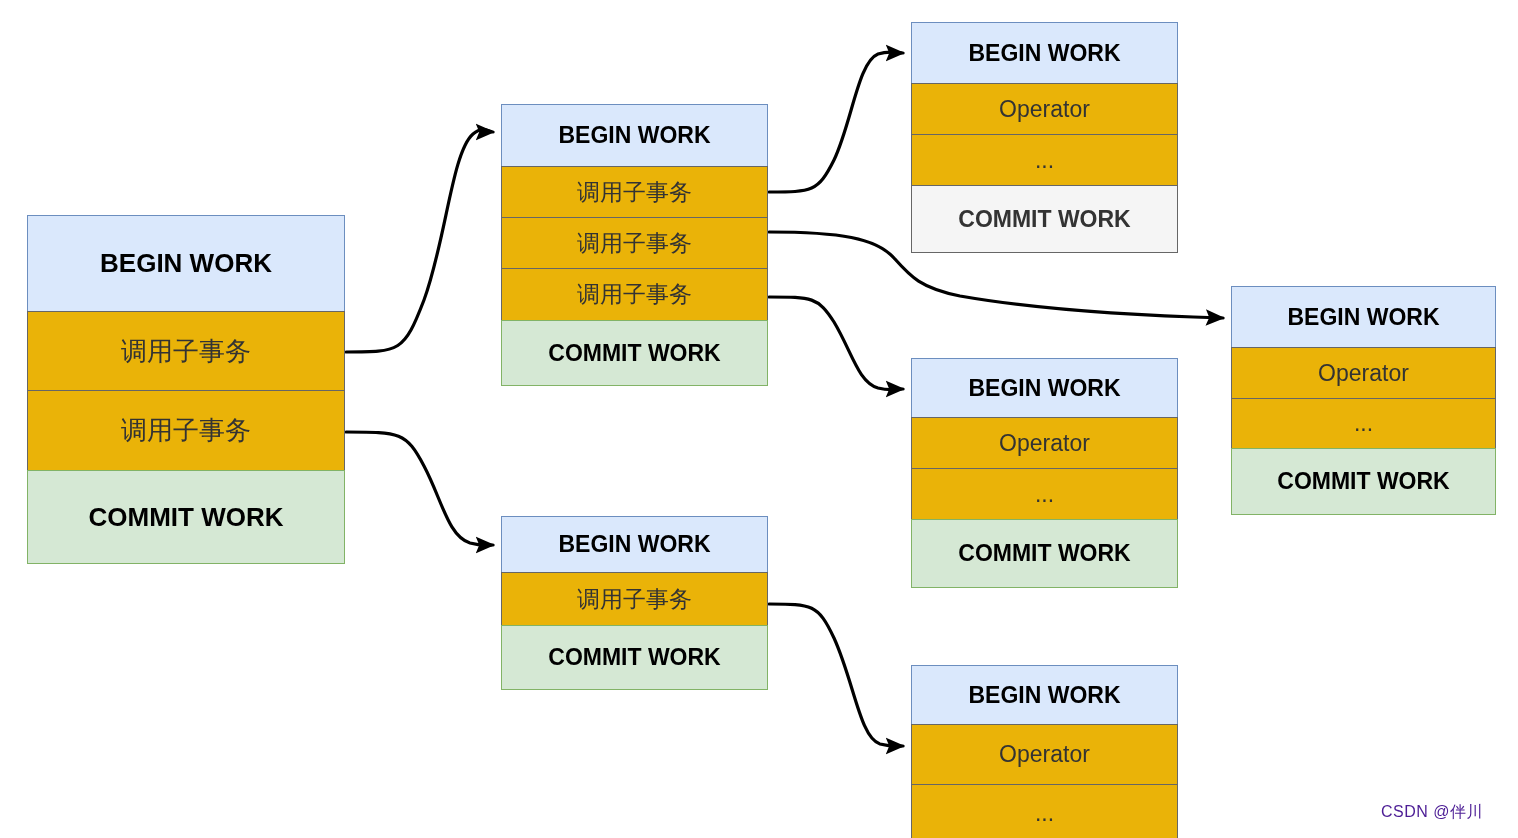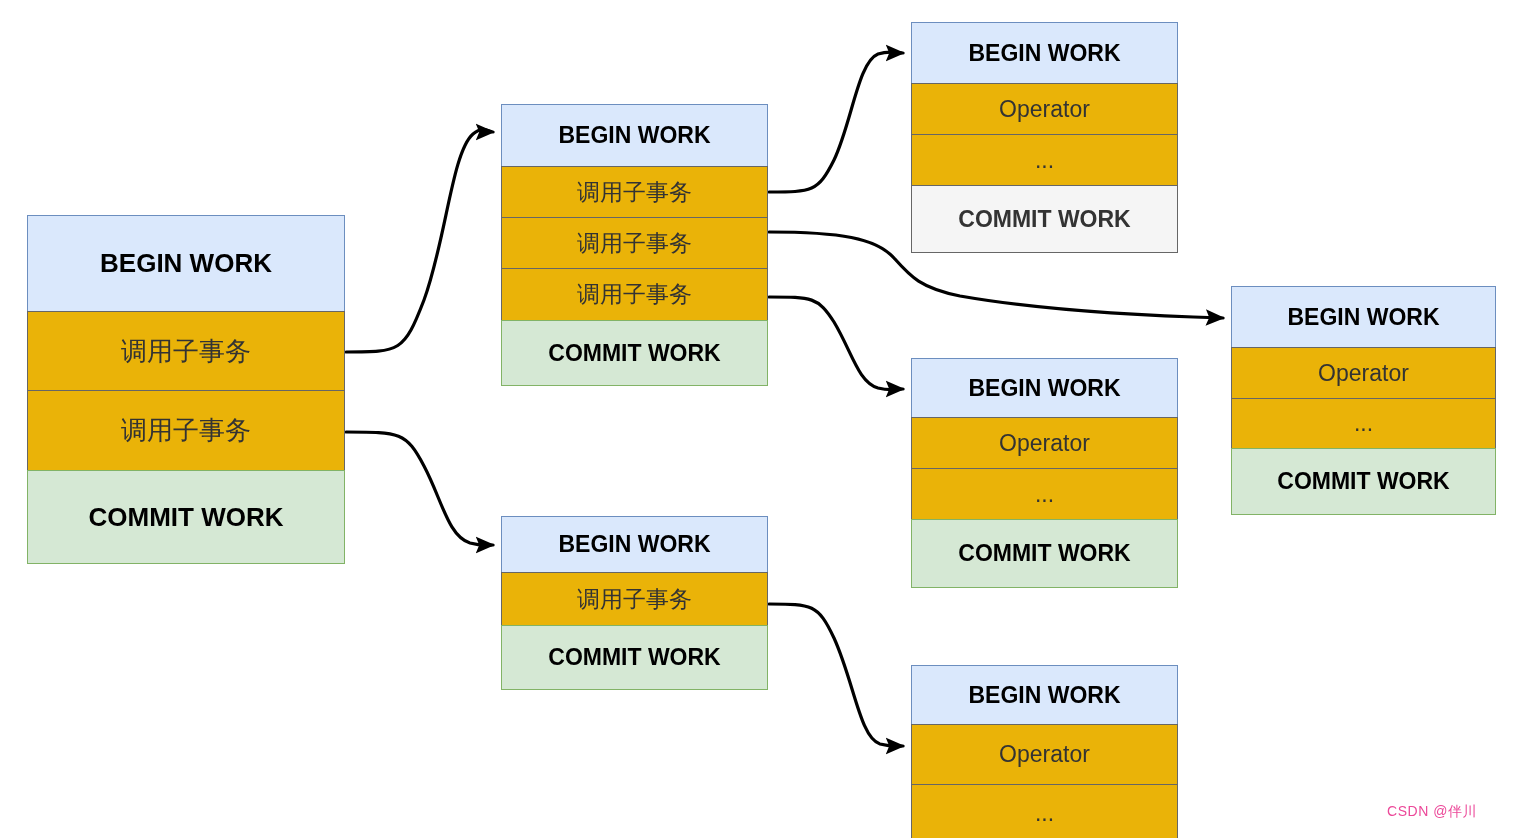--- a/index.html
+++ b/index.html
@@ -69,22 +69,22 @@
     pointer-events: none;
   }
   .edge-path {
     fill: none;
     stroke: #000000;
     stroke-width: 3.2;
     stroke-linecap: round;
   }
   .watermark {
     position: absolute;
-    color: #ec4899;
-    font-size: 14px;
+    color: #4c1d95;
+    font-size: 16px;
     white-space: nowrap;
     letter-spacing: 0.5px;
     text-align: center;
   }
 </style>
 </head>
 <body>
 
 <div id="diagram-root">
 

